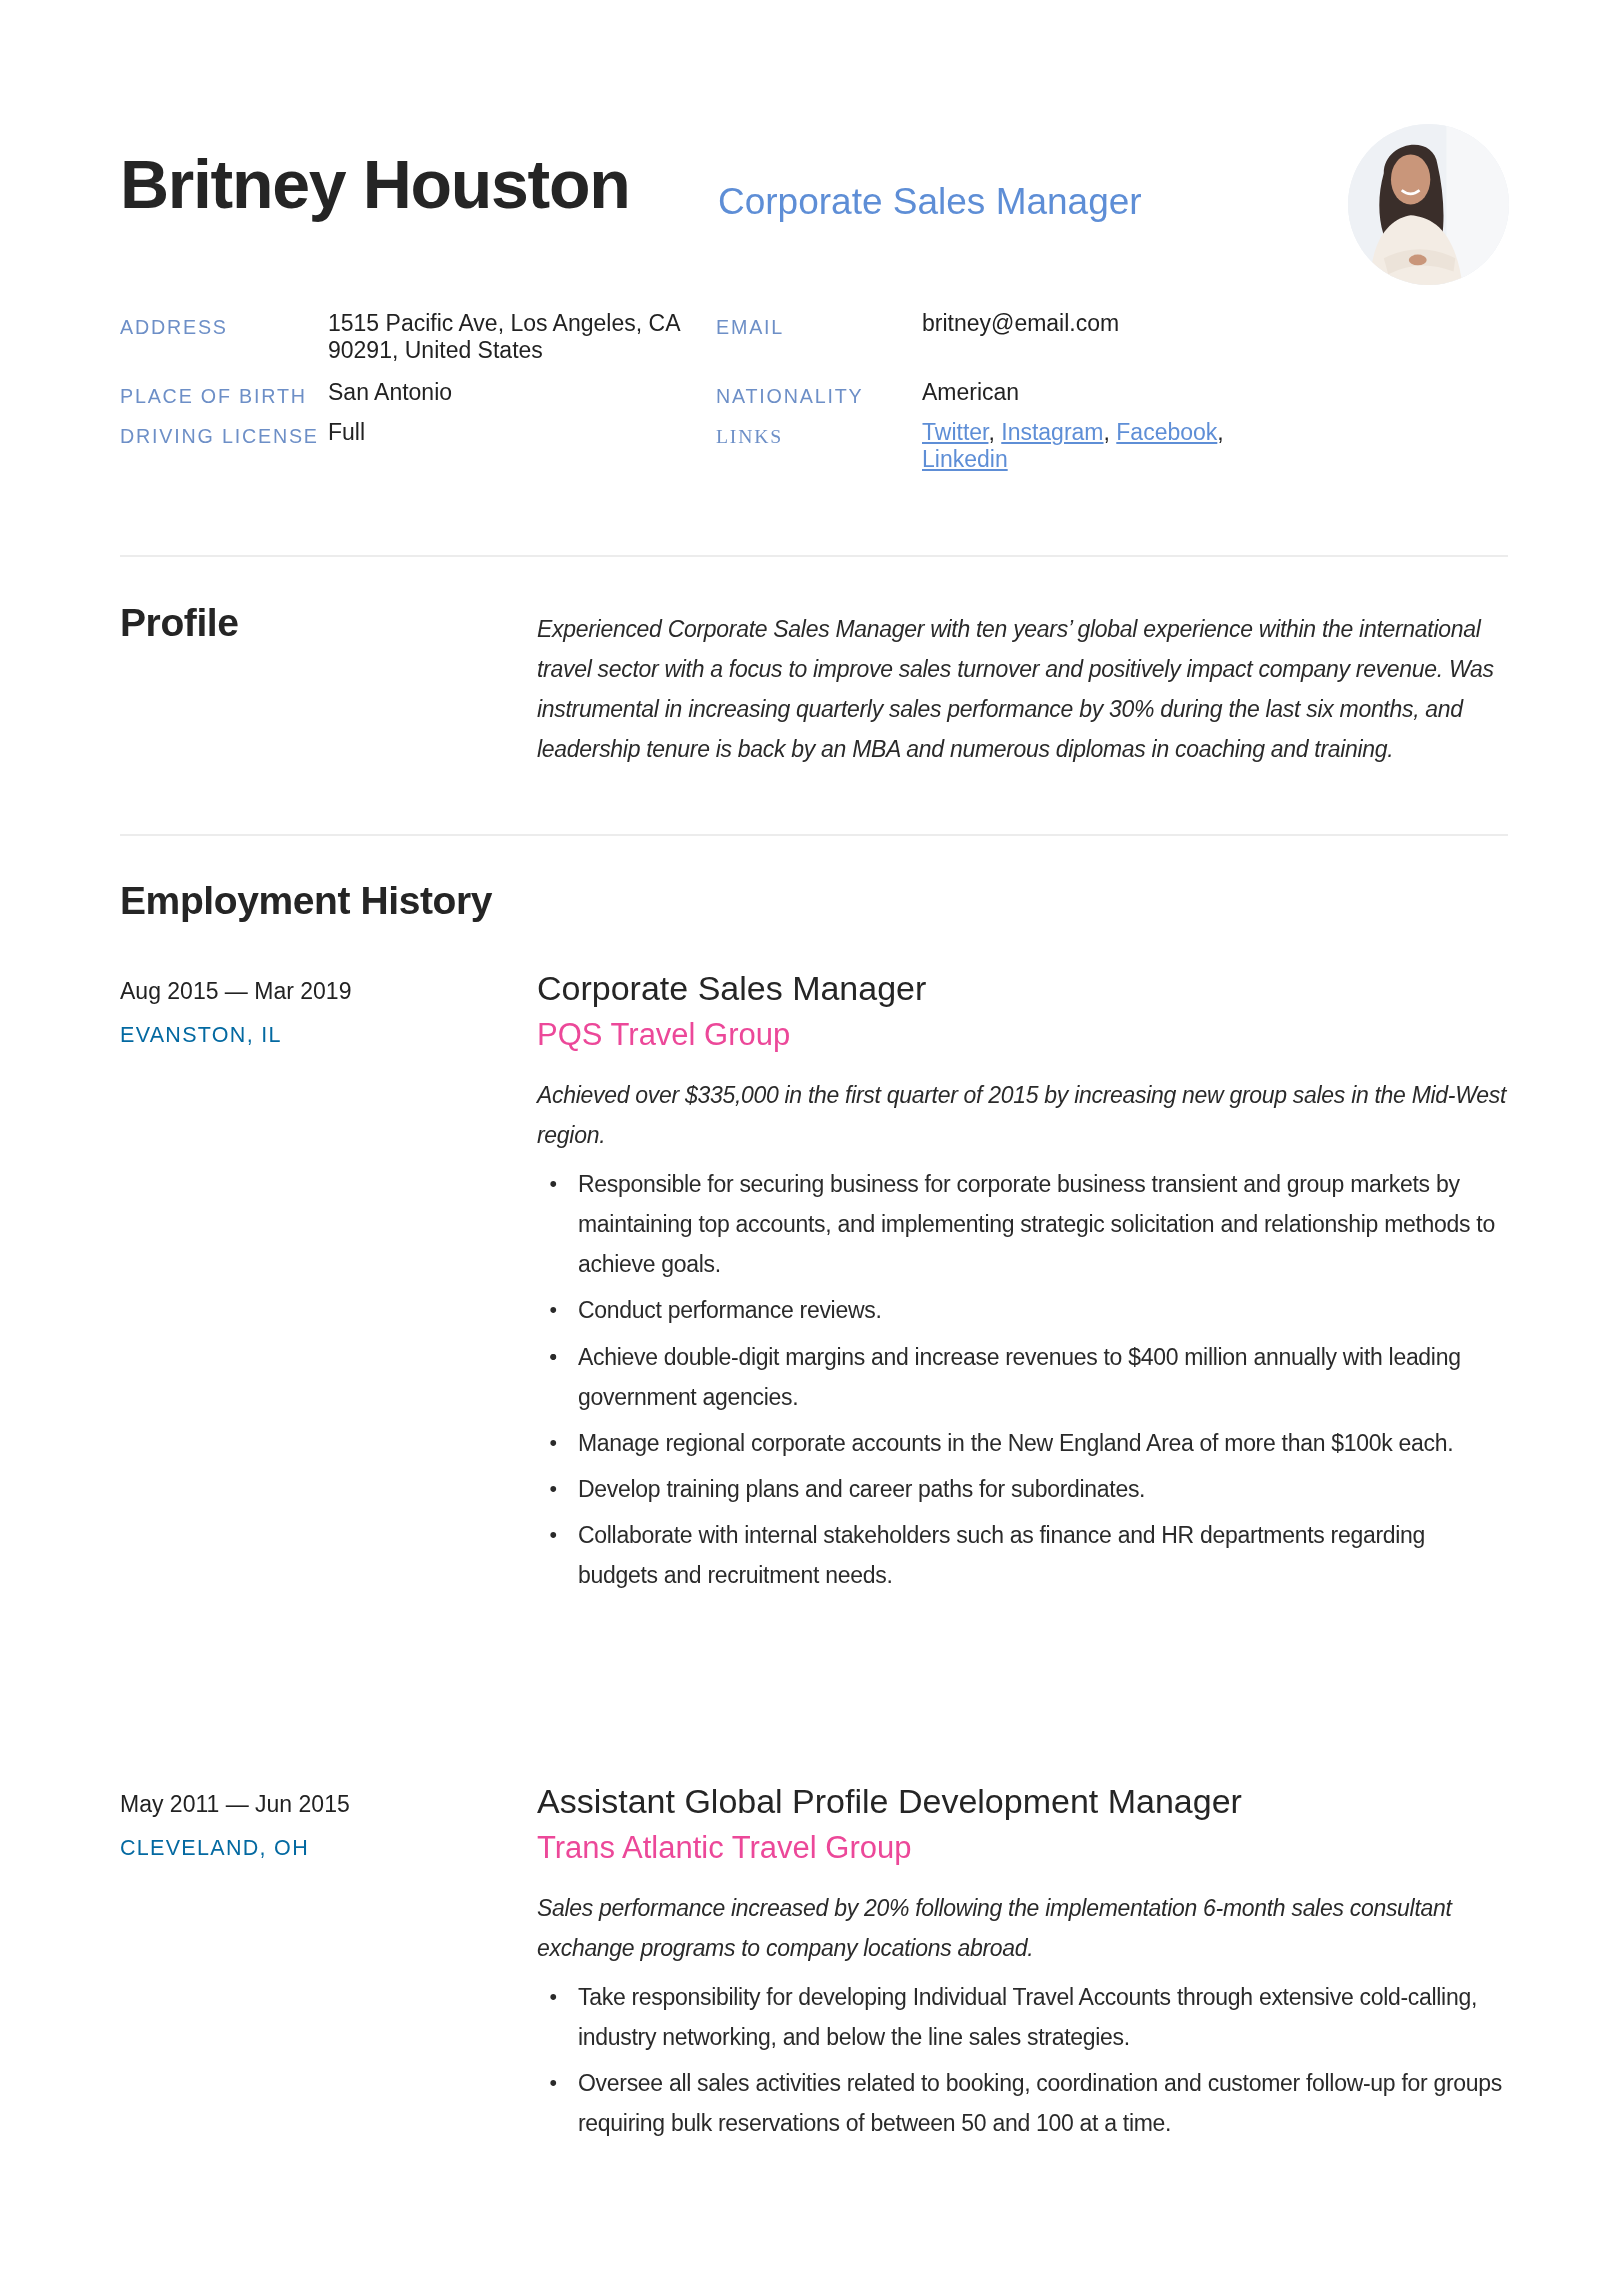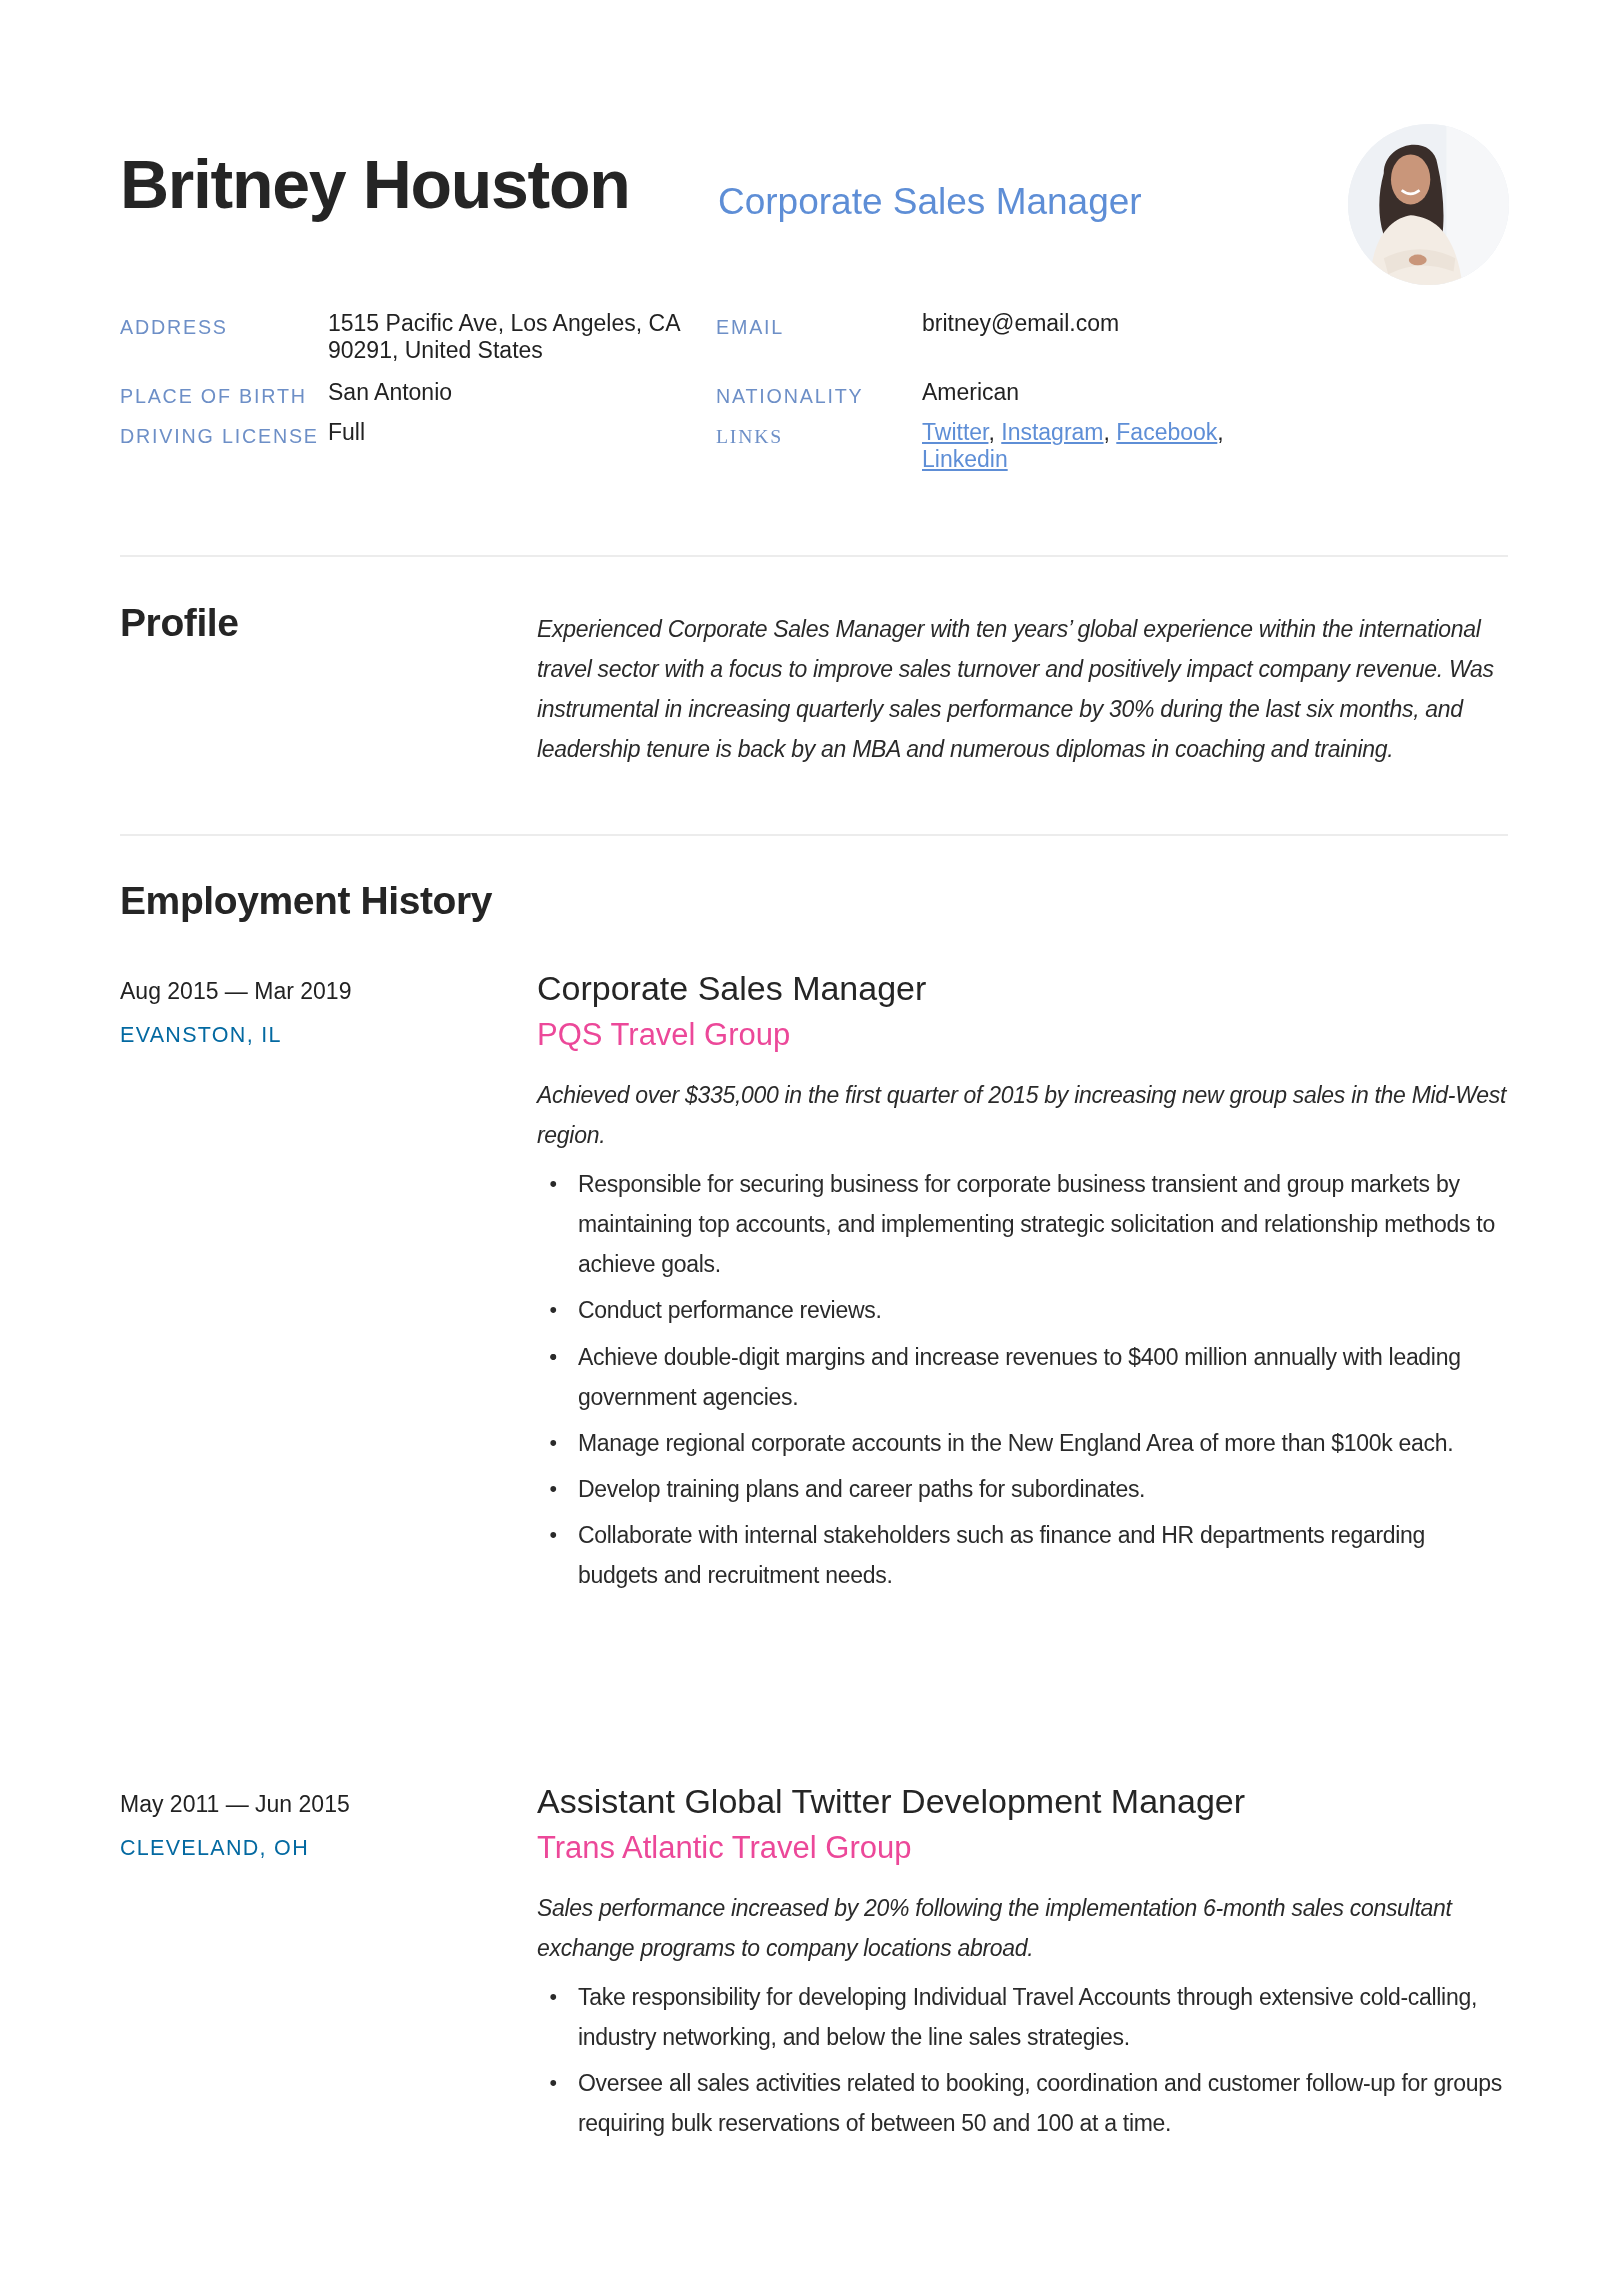--- a/index.html
+++ b/index.html
@@ -154,21 +154,21 @@
       <li><span class="bullet">•</span><span>Achieve double-digit margins and increase revenues to $400 million annually with leading government agencies.</span></li>
       <li><span class="bullet">•</span><span>Manage regional corporate accounts in the New England Area of more than $100k each.</span></li>
       <li><span class="bullet">•</span><span>Develop training plans and career paths for subordinates.</span></li>
       <li><span class="bullet">•</span><span>Collaborate with internal stakeholders such as finance and HR departments regarding budgets and recruitment needs.</span></li>
     </ul>
   </div>
 
   <div>
     <div class="job-date" style="top:1793px;">May 2011 — Jun 2015</div>
     <div class="job-location" style="top:1838px;">CLEVELAND, OH</div>
-    <div class="job-position" style="top:1784px;">Assistant Global Twitter Development Manager</div>
+    <div class="job-position" style="top:1784px;">Assistant Global Profile Development Manager</div>
     <div class="job-company" style="top:1832px;">Trans Atlantic Travel Group</div>
     <div class="job-summary" style="top:1888px;">Sales performance increased by 20% following the implementation 6-month sales consultant exchange programs to company locations abroad.</div>
     <ul class="job-bullets" style="top:1977px;">
       <li><span class="bullet">•</span><span>Take responsibility for developing Individual Travel Accounts through extensive cold-calling, industry networking, and below the line sales strategies.</span></li>
       <li><span class="bullet">•</span><span>Oversee all sales activities related to booking, coordination and customer follow-up for groups requiring bulk reservations of between 50 and 100 at a time.</span></li>
     </ul>
   </div>
 
 </div>
 

